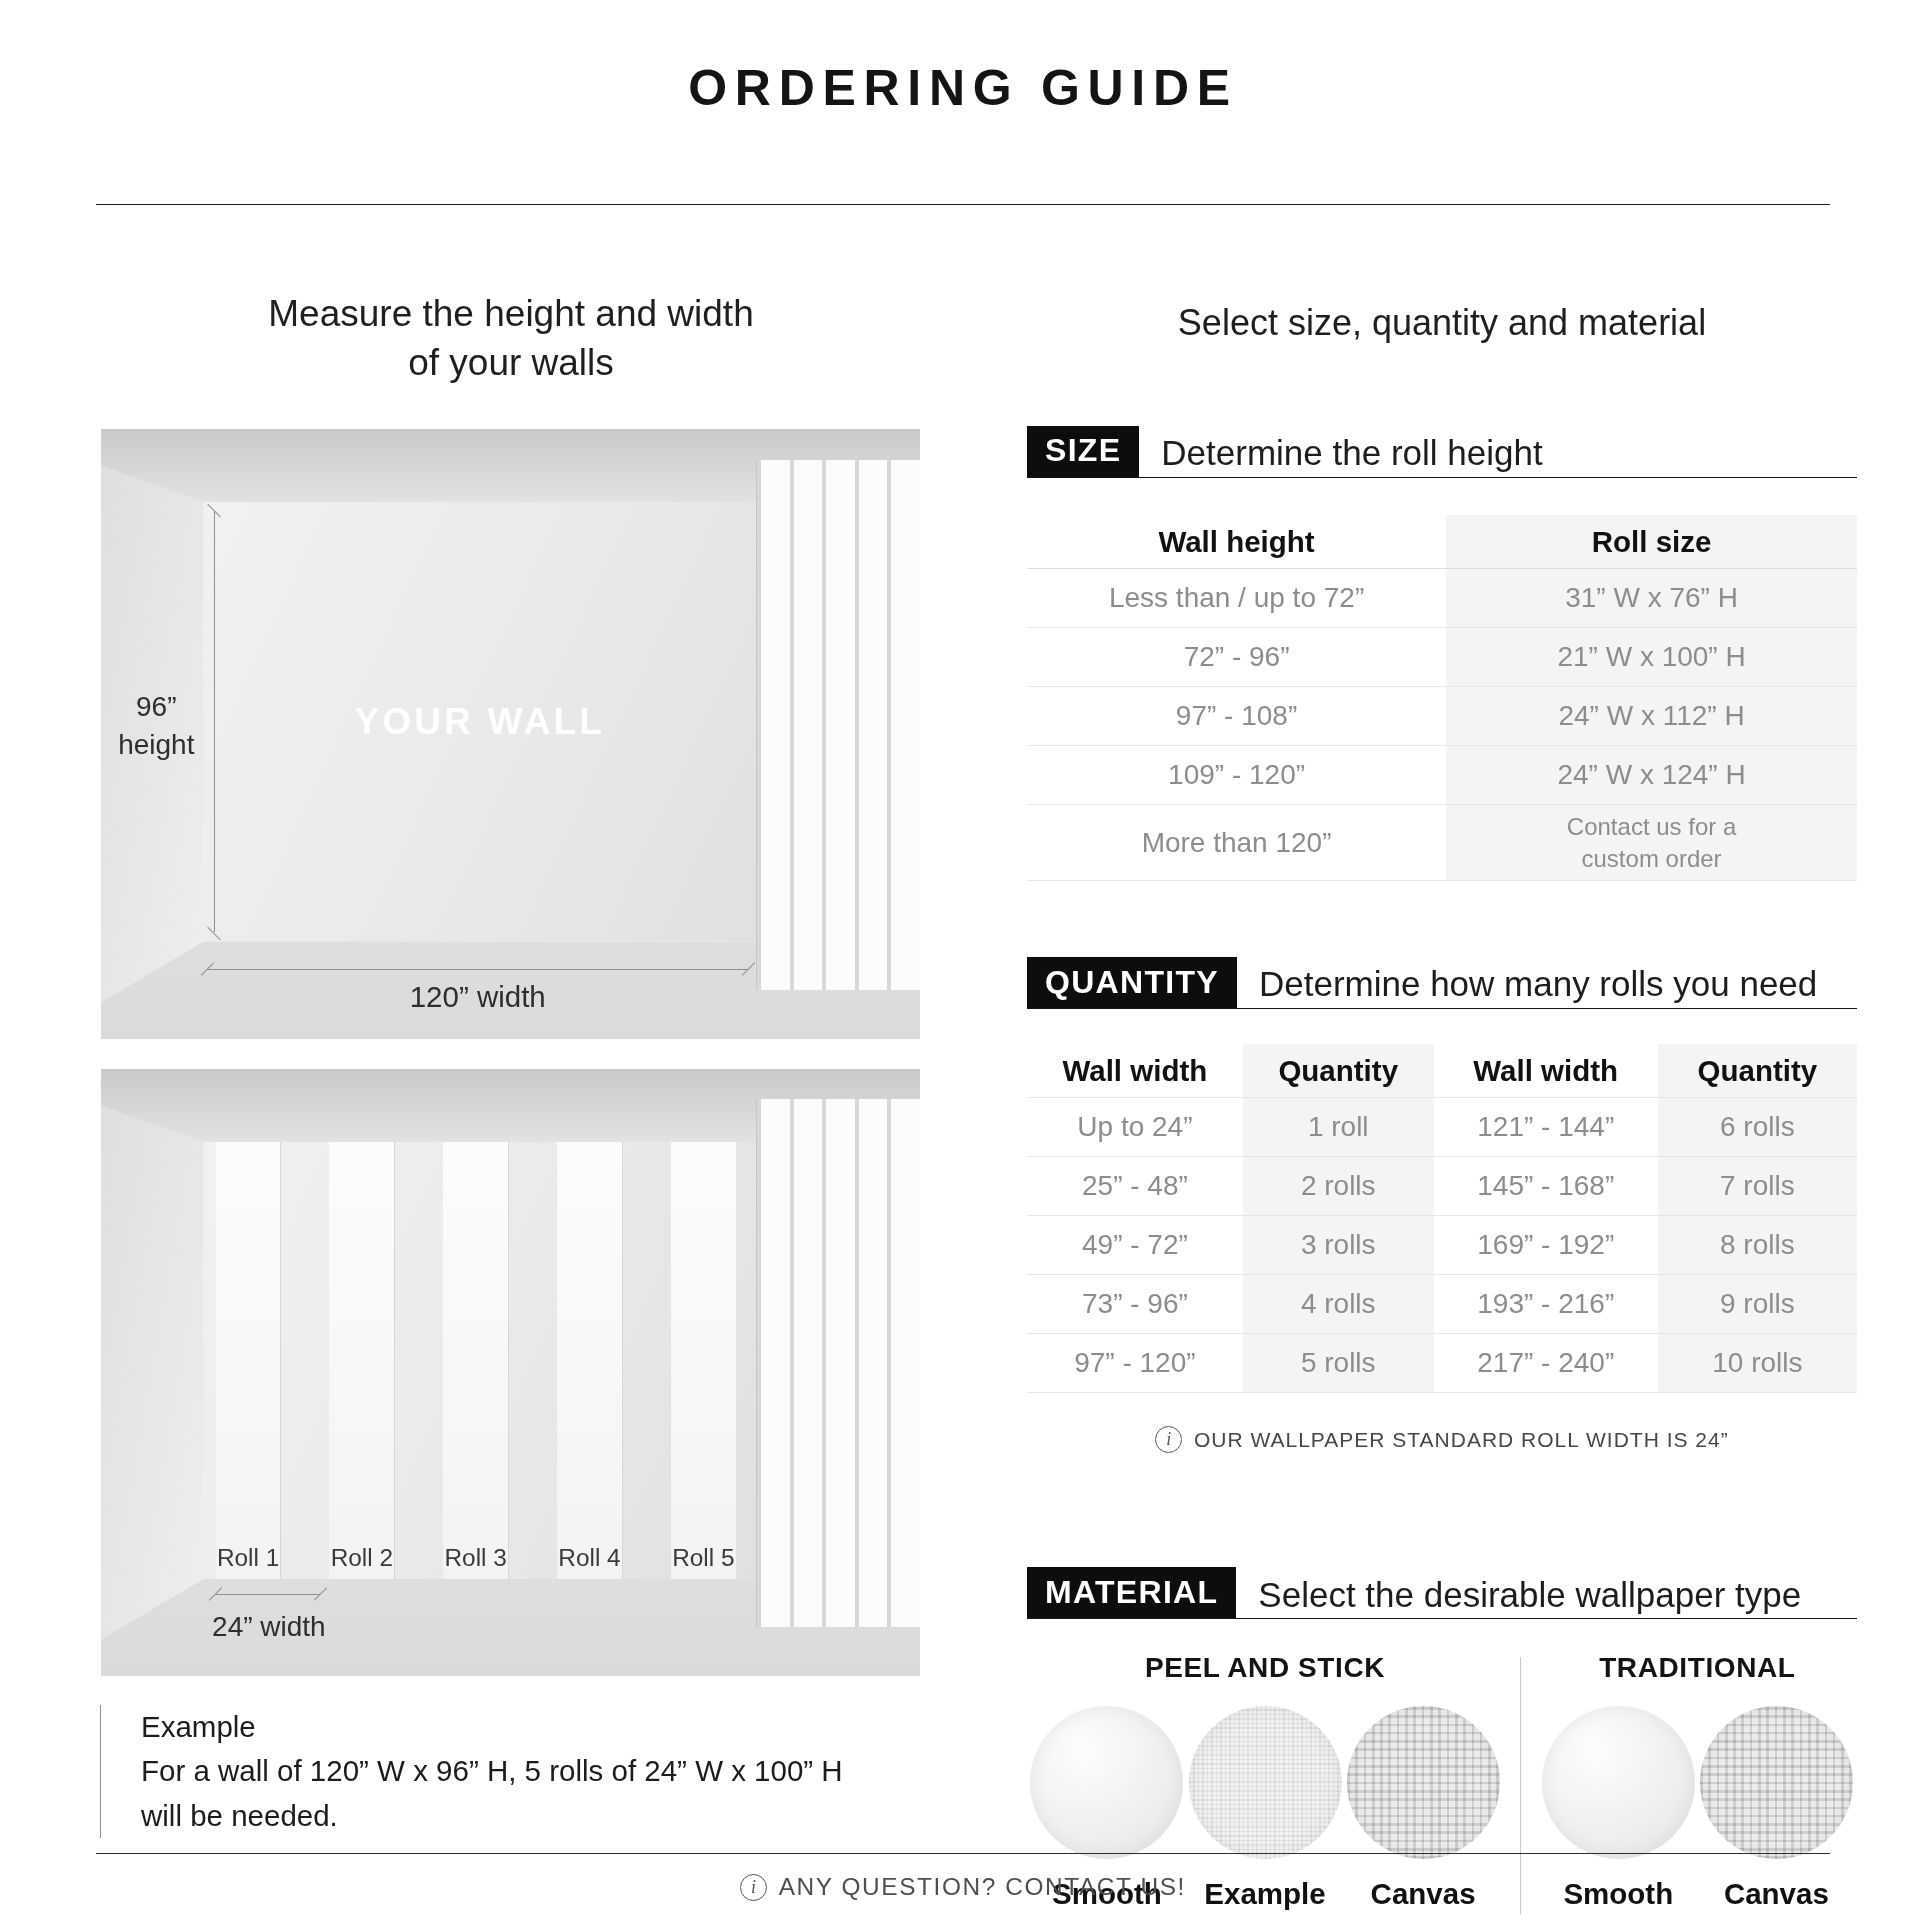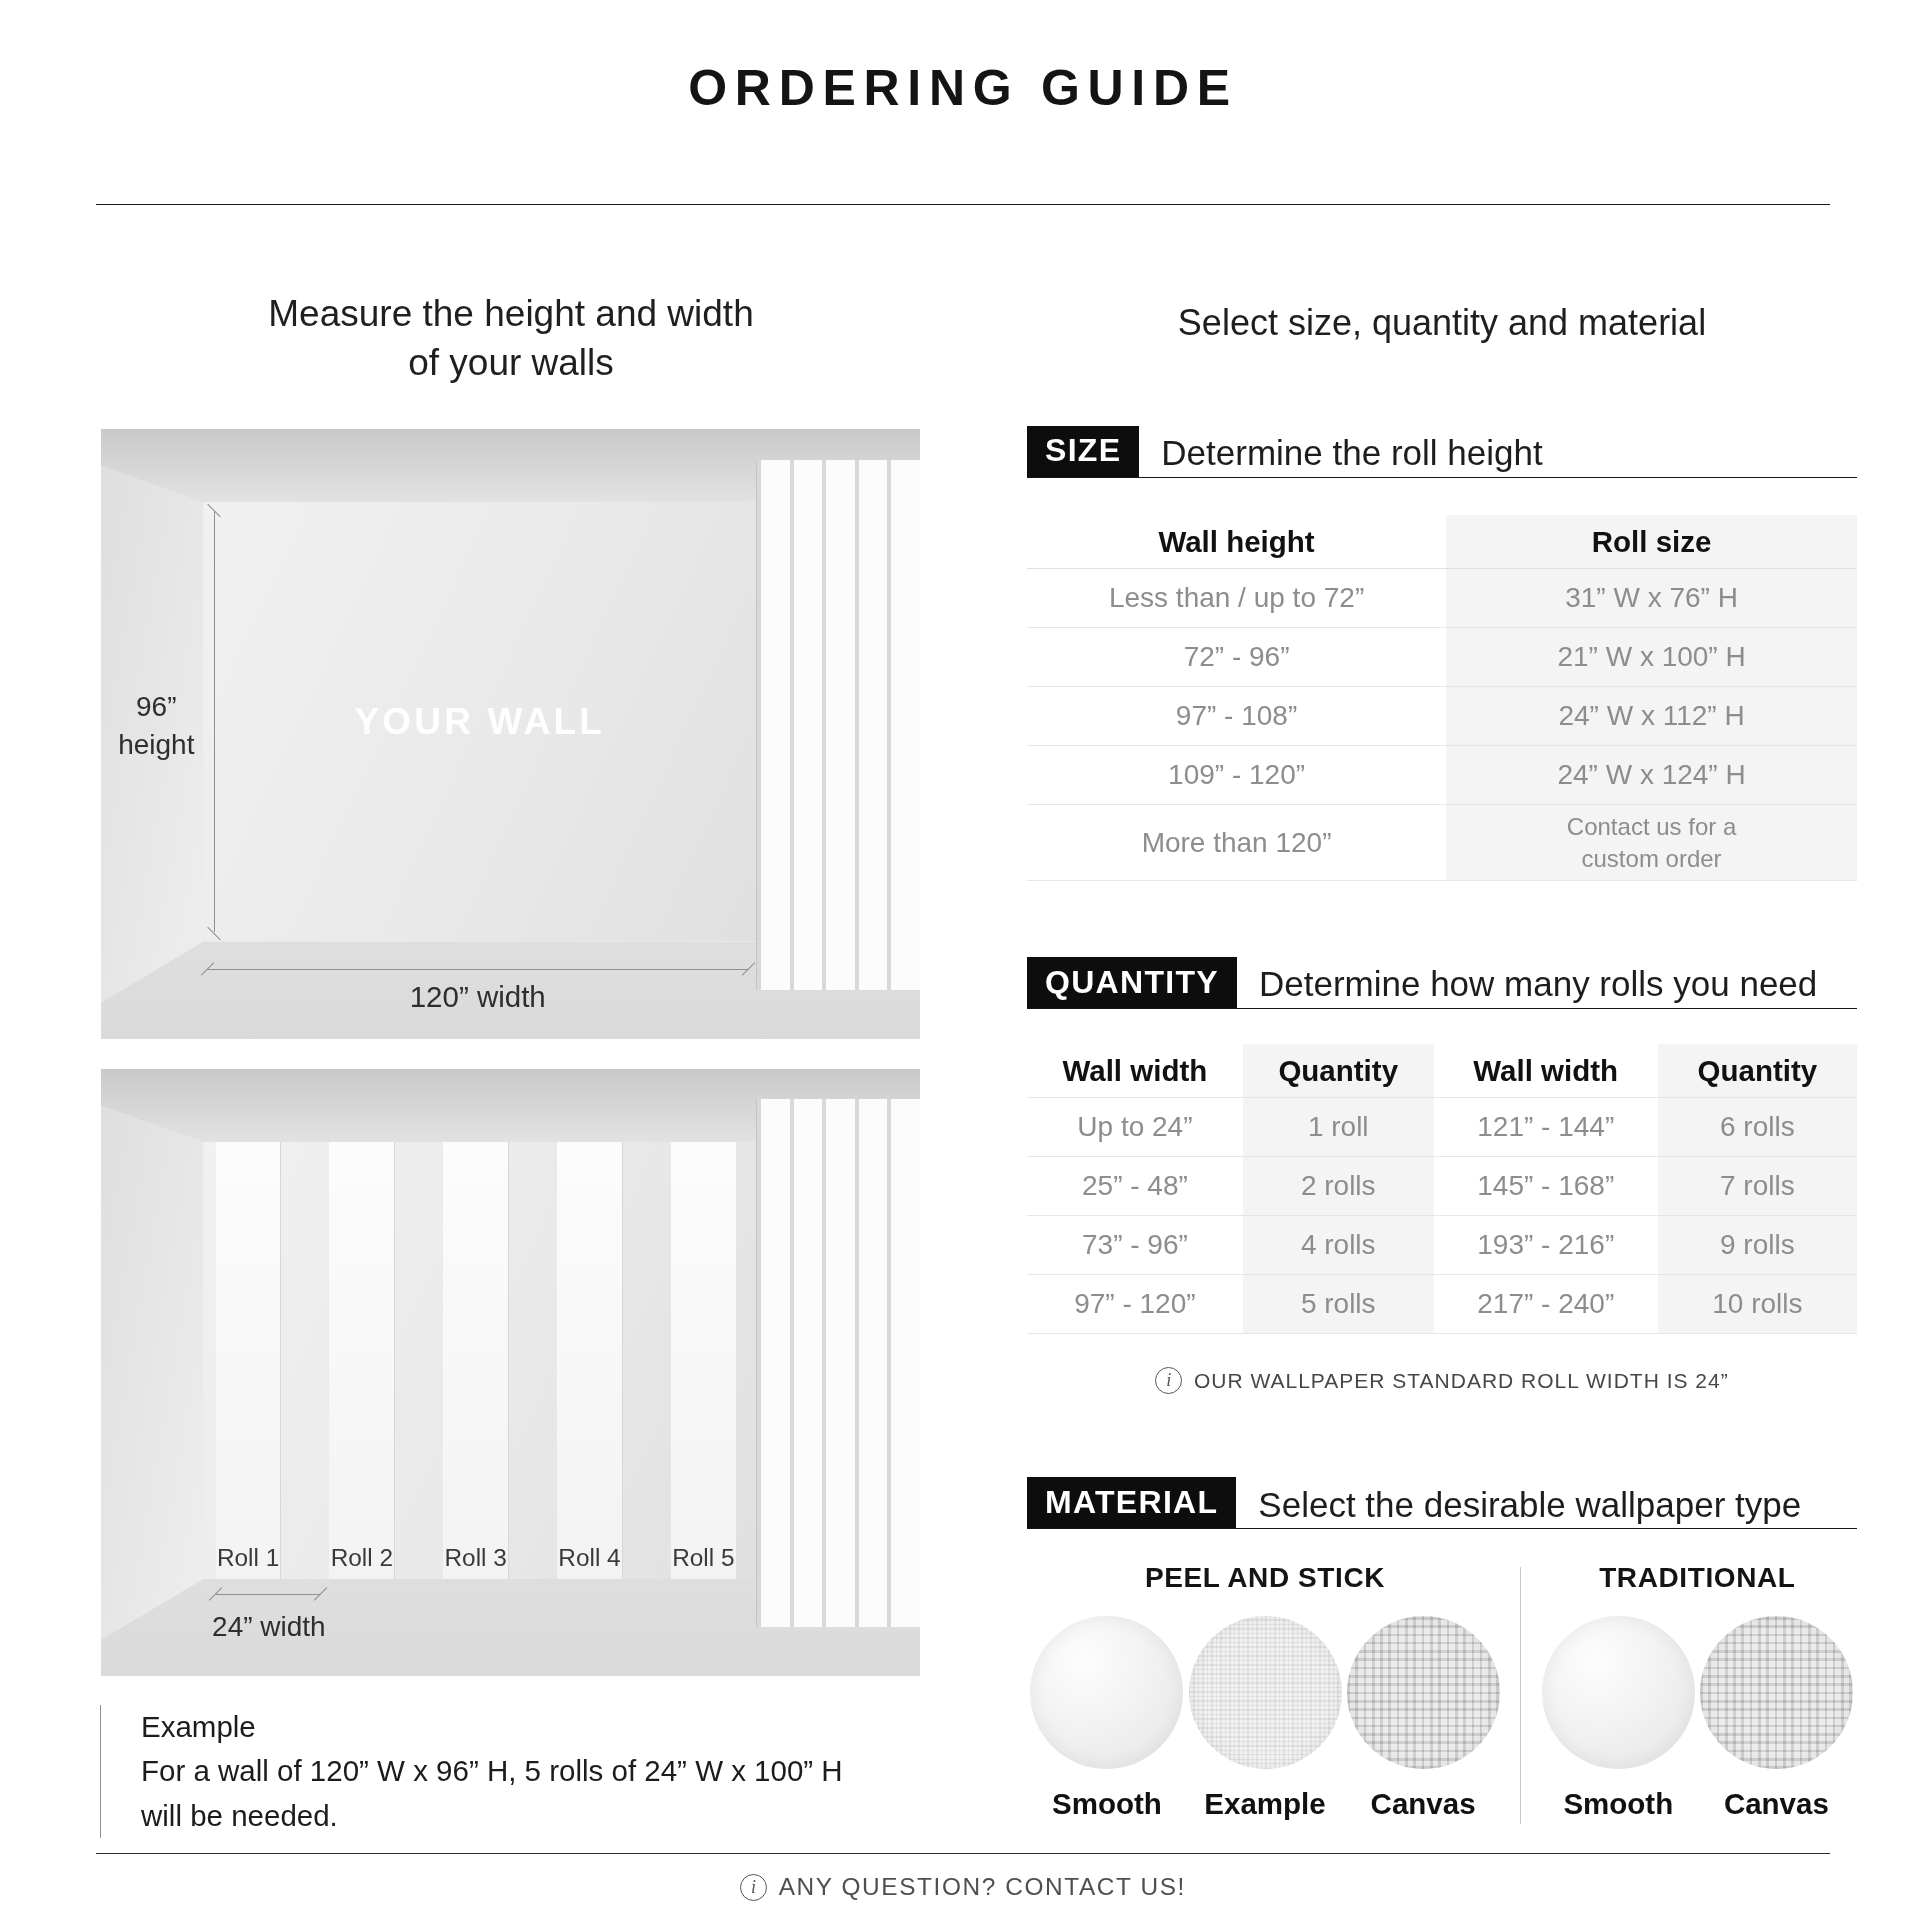--- a/index.html
+++ b/index.html
@@ -98,21 +98,21 @@
   .q-w2 { width:27%; } .q-q2 { width:24%; background:#f4f4f4; }
   .q-row.header .q-cell { color:#111111; font-weight:700; font-size:29.5px; }
 
   .note-line { margin-top:33px; display:flex; align-items:center; justify-content:center; gap:11.6px; }
   .info-icon { display:inline-flex; align-items:center; justify-content:center; width:27px; height:27px;
                border:1.9px solid #555; border-radius:50%; font-size:18px; font-style:italic;
                font-family:"Liberation Serif", serif; color:#555; flex:0 0 auto; }
   .note-text { font-size:21px; letter-spacing:1px; color:#474747; font-weight:500; }
 
   
-  .material-section { margin-top:83px; }
+  .material-section { margin-top:114px; }
   .material-groups { margin-top:33px; display:flex; align-items:flex-start; }
   .mat-group { display:flex; flex-direction:column; }
   .mat-group.g1 { width:476px; }
   .mat-group.g2 { flex:1; }
   .group-label { text-align:center; font-size:28px; font-weight:700; letter-spacing:0.6px; color:#141414; }
   .circles { display:flex; justify-content:center; gap:5.1px; margin-top:22px; }
   .mat-option { display:flex; flex-direction:column; align-items:center; }
   .swatch { width:153px; height:153px; border-radius:50%; box-shadow:inset 0 0 19px rgba(0,0,0,0.06); }
   .swatch.smooth { background:radial-gradient(circle at 35% 30%, #fdfdfd, #ededed 65%, #e2e2e2); }
   .swatch.fabric { background-color:#f2f2f2;
@@ -244,20 +244,26 @@
           <div class="q-cell q-w2">121” - 144”</div>
           <div class="q-cell q-q2">6 rolls</div>
         </div>
         <div class="q-row">
           <div class="q-cell q-w1">25” - 48”</div>
           <div class="q-cell q-q1">2 rolls</div>
           <div class="q-cell q-w2">145” - 168”</div>
           <div class="q-cell q-q2">7 rolls</div>
         </div>
         <div class="q-row">
+          <div class="q-cell q-w1">49” - 72”</div>
+          <div class="q-cell q-q1">3 rolls</div>
+          <div class="q-cell q-w2">169” - 192”</div>
+          <div class="q-cell q-q2">8 rolls</div>
+        </div>
+        <div class="q-row">
           <div class="q-cell q-w1">73” - 96”</div>
           <div class="q-cell q-q1">4 rolls</div>
           <div class="q-cell q-w2">193” - 216”</div>
           <div class="q-cell q-q2">9 rolls</div>
         </div>
         <div class="q-row">
           <div class="q-cell q-w1">97” - 120”</div>
           <div class="q-cell q-q1">5 rolls</div>
           <div class="q-cell q-w2">217” - 240”</div>
           <div class="q-cell q-q2">10 rolls</div>

